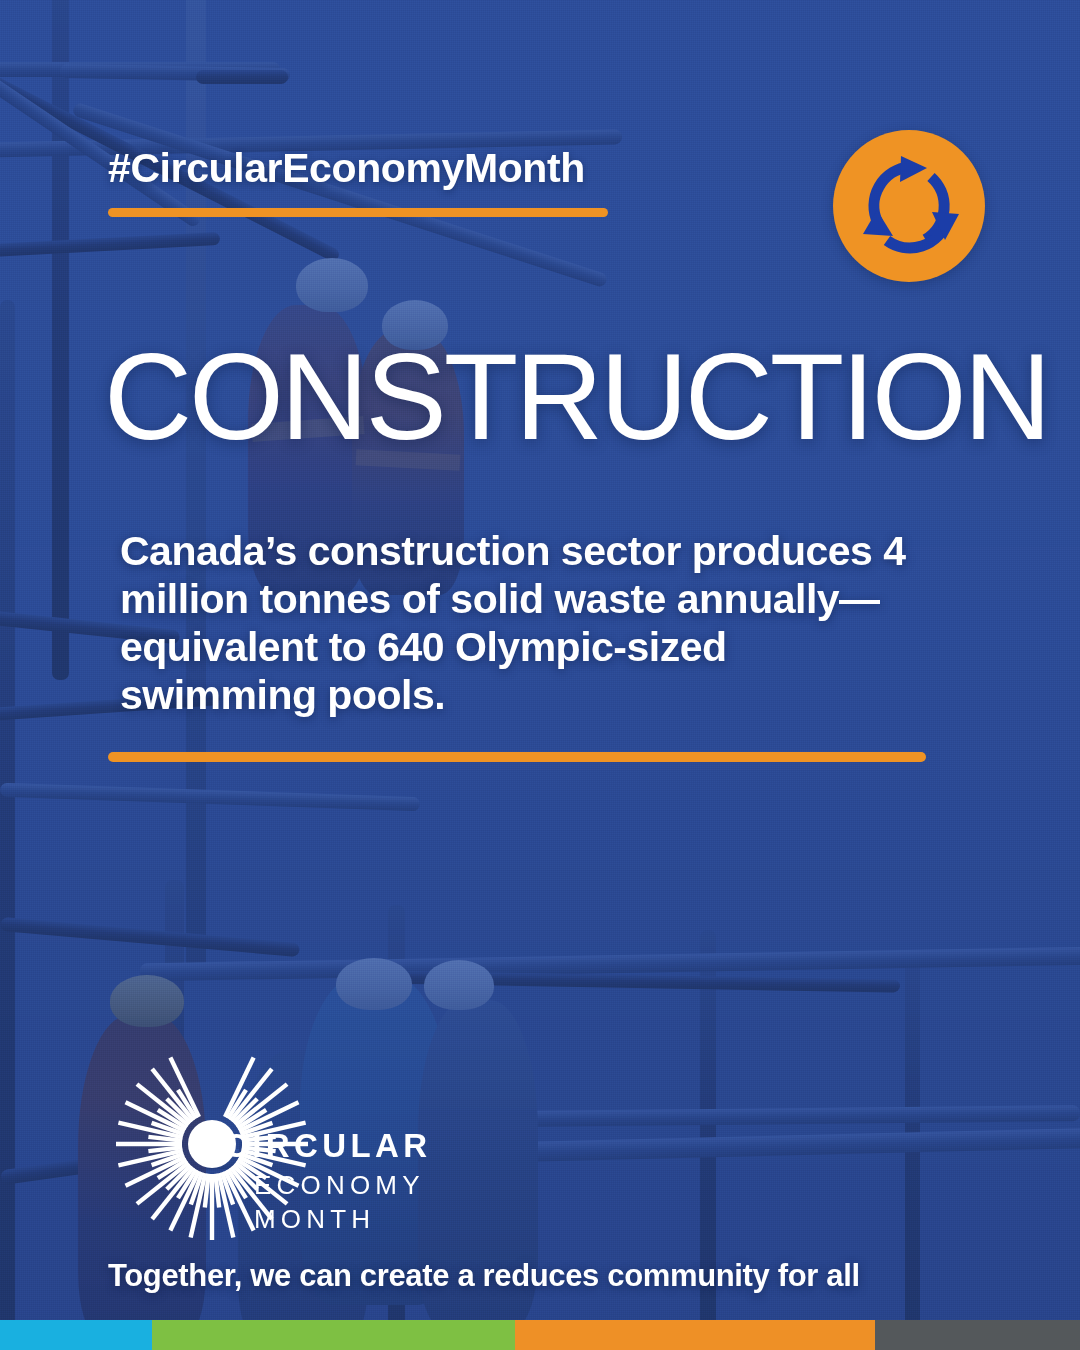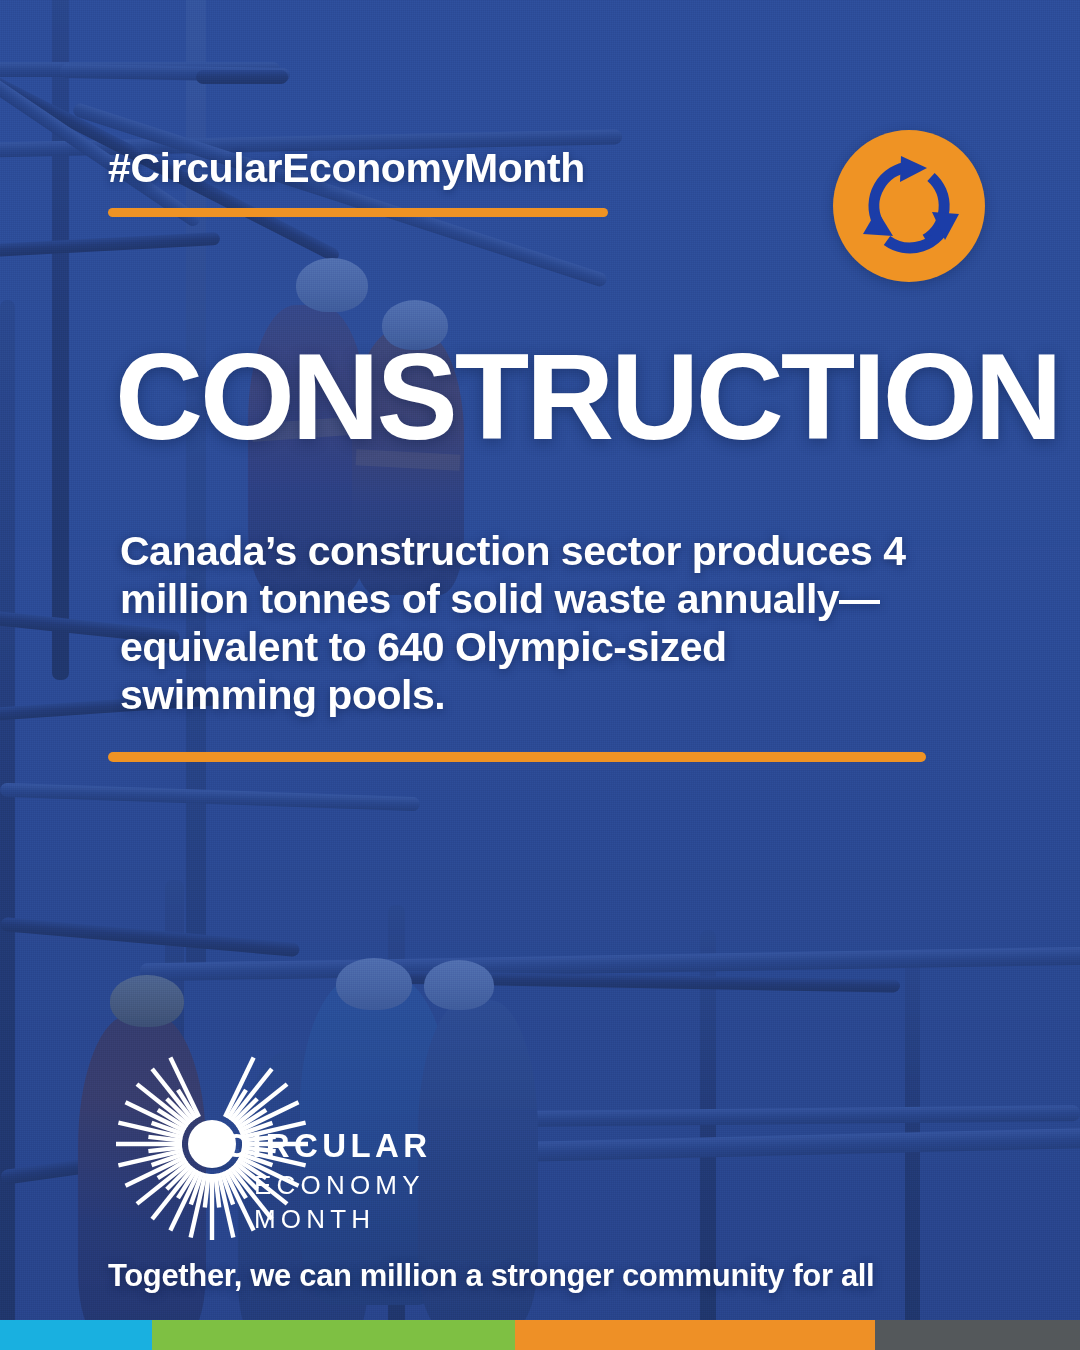--- a/index.html
+++ b/index.html
@@ -71,25 +71,24 @@
     width:152px; height:152px; border-radius:50%;
     background:#ef9324;
     display:flex; align-items:center; justify-content:center;
     box-shadow:0 3px 12px rgba(12,28,68,.28);
   }
   .badge svg { display:block; }
 
   .headline {
     position:absolute; left:104px; top:339px;
     width:940px;
-    font-size:122px; font-weight:bold; color:#ffffff;
+    font-size:122px; font-weight:normal; color:#ffffff;
     letter-spacing:-3.2px; line-height:.96;
     white-space:nowrap;
     text-shadow:0 3px 14px rgba(12,28,68,.42);
-    margin-left:11px;
   }
 
   .para {
     position:absolute; color:#ffffff; font-weight:bold;
     text-shadow:0 2px 9px rgba(12,28,68,.5);
     margin-left:12px;
   }
   .para-1 {
     left:108px; top:528px; width:790px;
     font-size:41px; line-height:1.17; letter-spacing:-.5px;
@@ -274,21 +273,21 @@
               <line x1="-13.02" y1="-27.03" x2="-41.65" y2="-86.49"></line>
             </g>
         </g>
         <circle cx="94" cy="120" r="24" fill="#ffffff"></circle>
         <text class="logo-word-main" x="106" y="133">CIRCULAR</text>
         <text class="logo-word-sub" x="136" y="170">ECONOMY</text>
         <text class="logo-word-sub" x="136" y="204">MONTH</text>
       </svg>
     </div>
 
-    <div class="tagline">Together, we can million a stronger community for all</div>
+    <div class="tagline">Together, we can create a reduces community for all</div>
   </div>
 
   <div class="footer">
       <div class="seg" style="width: 152px; background: rgb(25, 176, 224);"></div>
       <div class="seg" style="width: 363px; background: rgb(126, 192, 67);"></div>
       <div class="seg" style="width: 360px; background: rgb(238, 144, 38);"></div>
       <div class="seg" style="width: 205px; background: rgb(84, 88, 91);"></div>
     </div>
 
 </div>

